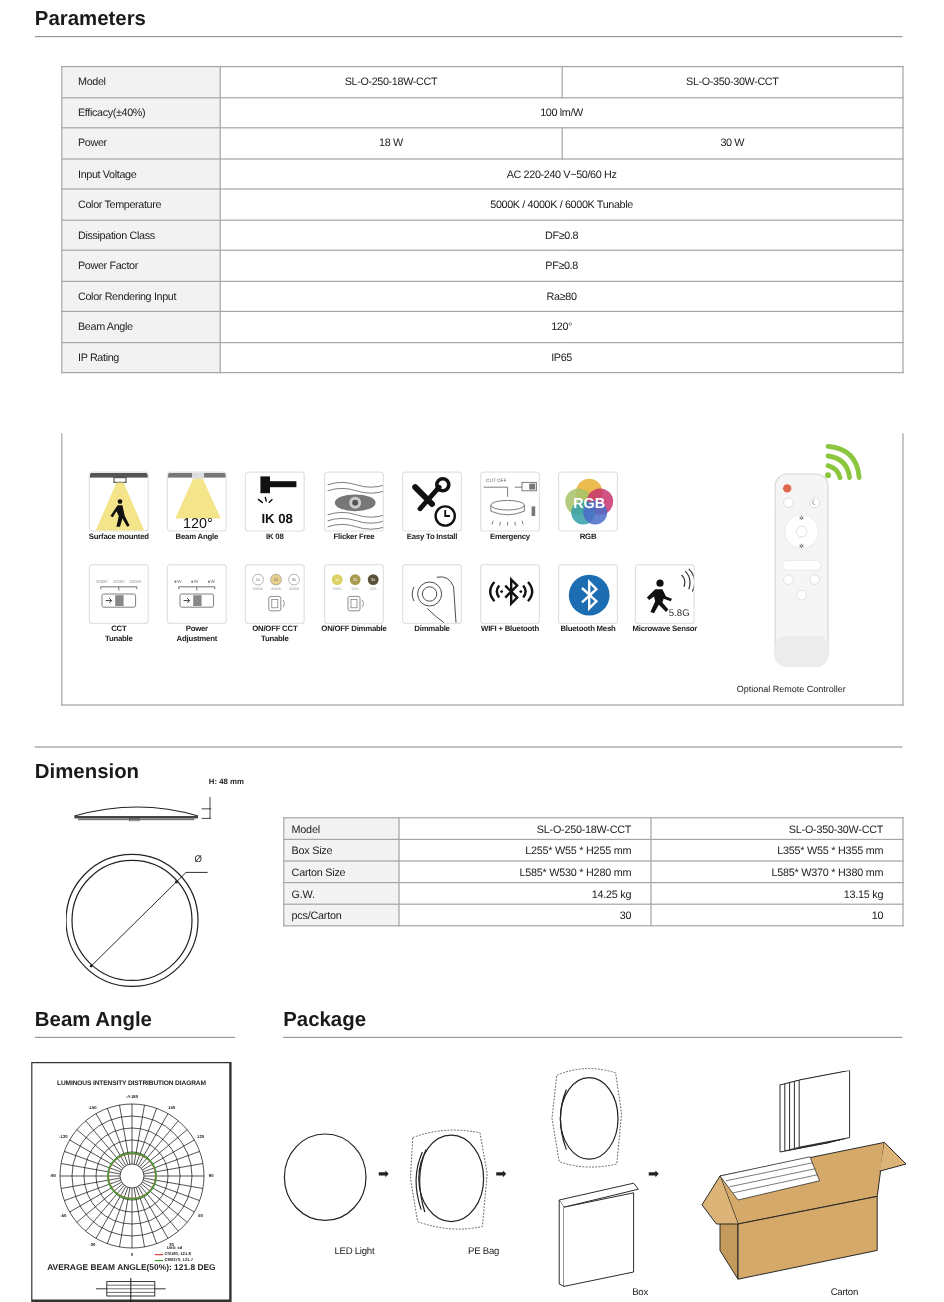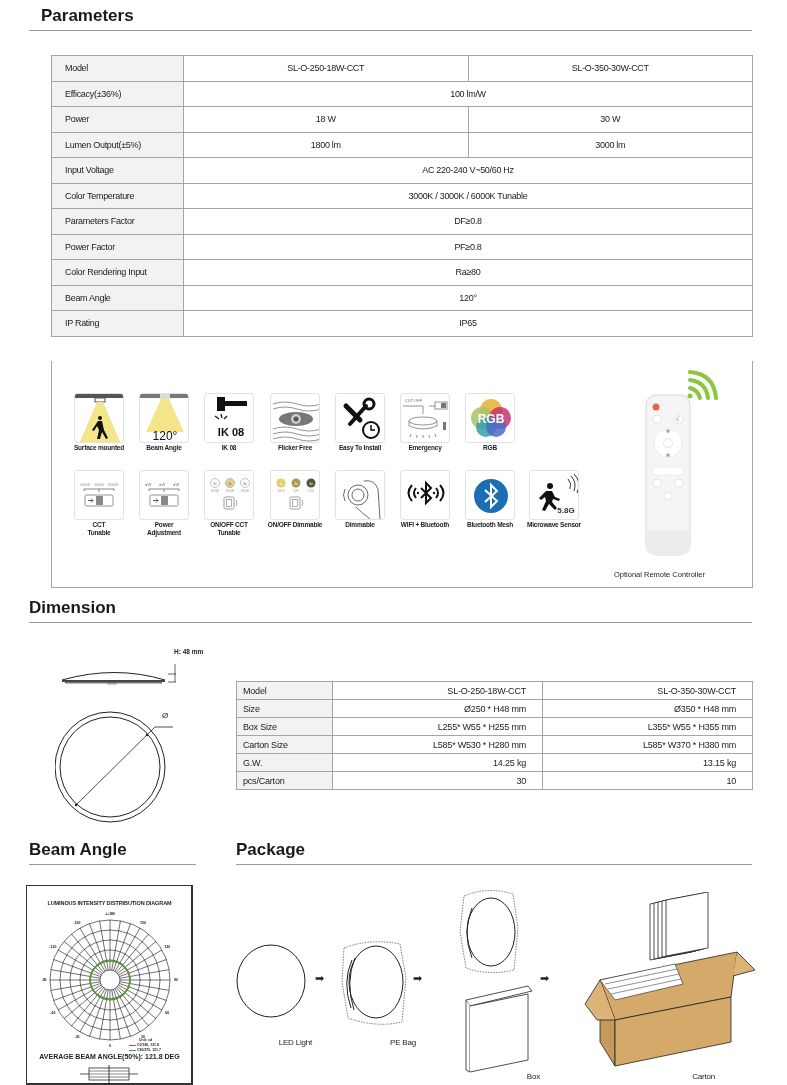--- a/index.html
+++ b/index.html
@@ -25,54 +25,49 @@
   .dim-table td.lbl { background: #f2f2f2; text-align: left; width: 96px; }
 
   .small-txt { position: absolute; font-size: 7px; color: #222; }
   .pkg-label { position: absolute; font-size: 8px; color: #222; letter-spacing: -0.2px; text-align: right; width: 80px; }
 
   .beam-box { position: absolute; left: 26px; top: 885px; width: 167px; height: 200px; border: 1px solid #333; border-bottom: 2px solid #333; border-right: 2px solid #333; }
 </style>
 </head>
 <body>
 
-<div class="section-title" style="left:29px; top:6px;margin-left:12px;">Parameters</div>
+<div class="section-title" style="left:29px; top:6px;">Parameters</div>
 <div class="rule" style="left:29px; top:30px; width:723px;"></div>
 
 <table class="param-table">
   <tbody id="param-body">
       <tr>
         <td class="lbl">Model</td>
         <td>SL-O-250-18W-CCT</td>
         <td>SL-O-350-30W-CCT</td>
       </tr>
       <tr>
-        <td class="lbl">Efficacy(±36%)</td>
+        <td class="lbl">Efficacy(±40%)</td>
         <td colspan="2">100 lm/W</td>
       </tr>
       <tr>
         <td class="lbl">Power</td>
         <td>18 W</td>
         <td>30 W</td>
       </tr>
       <tr>
-        <td class="lbl">Lumen Output(±5%)</td>
-        <td>1800 lm</td>
-        <td>3000 lm</td>
-      </tr>
-      <tr>
         <td class="lbl">Input Voltage</td>
         <td colspan="2">AC 220-240 V~50/60 Hz</td>
       </tr>
       <tr>
         <td class="lbl">Color Temperature</td>
-        <td colspan="2">3000K / 3000K / 6000K Tunable</td>
-      </tr>
-      <tr>
-        <td class="lbl">Parameters Factor</td>
+        <td colspan="2">5000K / 4000K / 6000K Tunable</td>
+      </tr>
+      <tr>
+        <td class="lbl">Dissipation Class</td>
         <td colspan="2">DF≥0.8</td>
       </tr>
       <tr>
         <td class="lbl">Power Factor</td>
         <td colspan="2">PF≥0.8</td>
       </tr>
       <tr>
         <td class="lbl">Color Rendering Input</td>
         <td colspan="2">Ra≥80</td>
       </tr>
@@ -258,21 +253,21 @@
 <div class="icon-label" style="left: 385px; top: 521px; white-space: pre-line;">WIFI + Bluetooth</div>
 
 <div class="icon-tile" style="left:465px; top:470px;">
   <svg width="50" height="50" viewBox="0 0 50 50">
     <circle cx="25" cy="25" r="17" fill="#1c6db2"></circle>
     <path d="M19 19 l12 11 l-6 6 v-22 l6 6 l-12 11" stroke="#fff" stroke-width="2" fill="none"></path>
   </svg>
 </div>
 <div class="icon-label" style="left: 450px; top: 521px; white-space: pre-line;">Bluetooth Mesh</div>
 
-<div class="icon-tile" style="left:529px; top:470px;font-weight:bold;">
+<div class="icon-tile" style="left:529px; top:470px;">
   <svg width="50" height="50" viewBox="0 0 50 50">
     <circle cx="20" cy="15" r="3" fill="#111"></circle>
     <path d="M16 20 l6 0 l3 6 l5 2 l-1 2 l-6 -2 l-1 3 l5 6 l-2 2 l-6 -6 l-4 7 l-3 -1 l4 -9 l-1 -4 l-4 3 l-2 -2 z" fill="#111"></path>
     <path d="M38 8 q4 4 2 10 M41 5 q6 6 3 15 M44 3 q8 8 3 19" stroke="#333" stroke-width="1" fill="none"></path>
     <text x="36" y="42" text-anchor="middle" font-size="8" fill="#333" font-family="Liberation Sans, sans-serif">5.8G</text>
   </svg>
 </div>
 <div class="icon-label" style="left: 514px; top: 521px; white-space: pre-line;">Microwave Sensor</div>
 
 <div class="abs" style="left:640px; top:370px;">
@@ -294,21 +289,21 @@
     <text x="28" y="63" text-anchor="middle" font-size="5" fill="#555">✲</text>
     <text x="28" y="87" text-anchor="middle" font-size="5" fill="#555">✲</text>
     <rect x="12" y="97" width="32" height="8" rx="4" fill="#fff" stroke="#ddd" stroke-width="0.5"></rect>
     <circle cx="17" cy="113" r="4" fill="#fff" stroke="#ccc" stroke-width="0.5"></circle>
     <circle cx="39" cy="113" r="4" fill="#fff" stroke="#ccc" stroke-width="0.5"></circle>
     <circle cx="28" cy="126" r="4" fill="#fff" stroke="#ccc" stroke-width="0.5"></circle>
   </svg>
 </div>
 <div class="remote-label">Optional Remote Controller</div>
 
-<div class="section-title" style="left:29px; top:598px;text-align:right;">Dimension</div>
+<div class="section-title" style="left:29px; top:633px;text-align:right;">Dimension</div>
 <div class="rule" style="left:29px; top:622px; width:723px;"></div>
 
 <div class="abs" style="left:55px; top:645px;">
   <svg width="160" height="45" viewBox="0 0 160 45">
     <path d="M7 35 Q60 20 110 35" fill="none" stroke="#222" stroke-width="1"></path>
     <rect x="7" y="35" width="103" height="2" fill="#444"></rect>
     <rect x="10" y="37" width="97" height="1.5" fill="#777"></rect>
     <rect x="53" y="37" width="8" height="2" fill="none" stroke="#444" stroke-width="0.5"></rect>
     <path d="M120 19 v18 M113 37 h8 M113 29 h8" stroke="#222" stroke-width="0.7" fill="none"></path>
   </svg>
@@ -325,25 +320,20 @@
   </svg>
 </div>
 <div class="small-txt" style="left:162px; top:711px; font-size:8px;">Ø</div>
 
 <table class="dim-table">
   <tbody id="dim-body">
       <tr>
         <td class="lbl">Model</td>
         <td>SL-O-250-18W-CCT</td>
         <td>SL-O-350-30W-CCT</td>
-      </tr>
-      <tr>
-        <td class="lbl">Size</td>
-        <td>Ø250 * H48 mm</td>
-        <td>Ø350 * H48 mm</td>
       </tr>
       <tr>
         <td class="lbl">Box Size</td>
         <td>L255* W55 * H255 mm</td>
         <td>L355* W55 * H355 mm</td>
       </tr>
       <tr>
         <td class="lbl">Carton Size</td>
         <td>L585* W530 * H280 mm</td>
         <td>L585* W370 * H380 mm</td>

